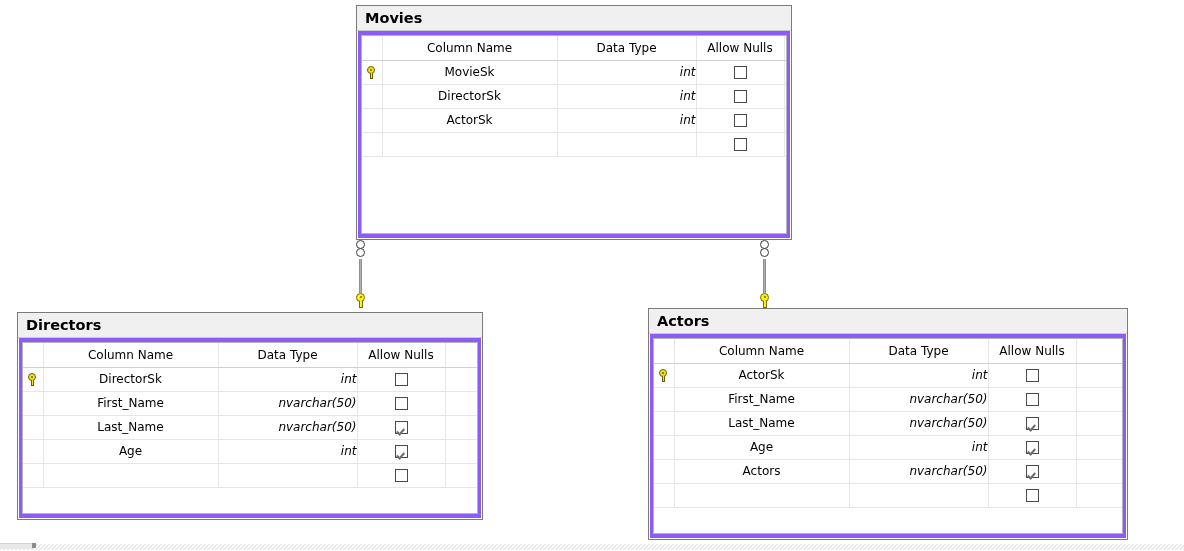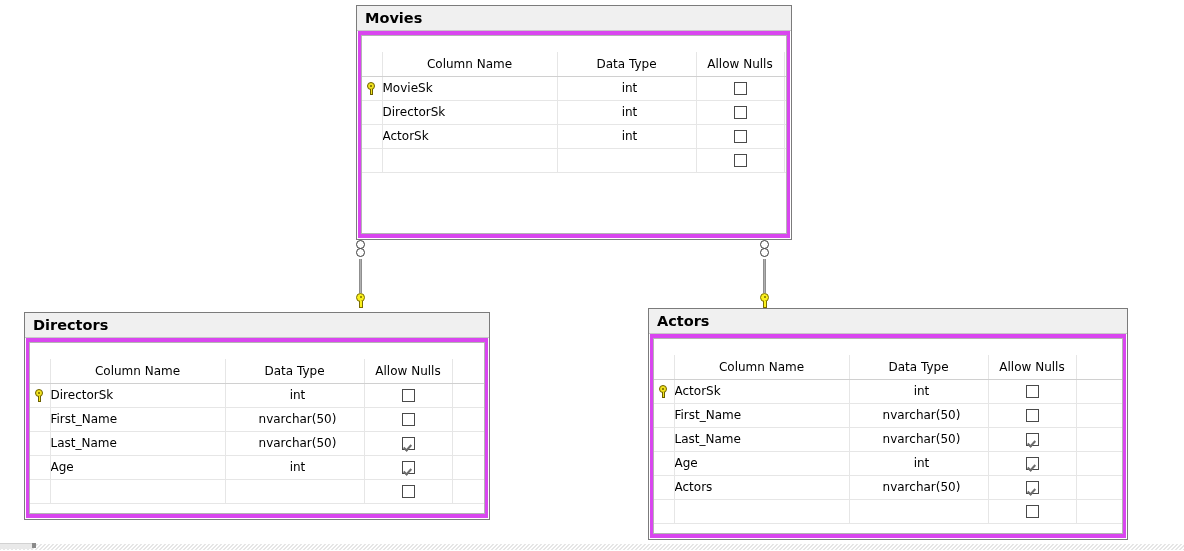--- a/index.html
+++ b/index.html
@@ -14,21 +14,21 @@
     overflow: hidden;
     font-family: "DejaVu Sans", "Liberation Sans", sans-serif;
     font-size: 12px;
     color: #000000;
     -webkit-font-smoothing: none;
   }
 
   
   .entity {
     position: absolute;
-    background: #d946ef;
+    background: #8b5cf6;
     border: 1px solid #7b7b7b;
     box-sizing: border-box;
     box-shadow: 0 0 0 1px #ffffff inset;
   }
   .entity-title {
     height: 25px;
     line-height: 25px;
     padding: 0 0 0 8px;
     background: #f0f0f0;
     font-weight: bold;
@@ -48,21 +48,20 @@
     border: 1px solid #b4b4b4;
     background: #ffffff;
     box-sizing: border-box;
     overflow: hidden;
   }
   table.grid {
     border-collapse: collapse;
     table-layout: fixed;
     width: 100%;
     background: #ffffff;
-    margin-top: 16px;
   }
   table.grid th,
   table.grid td {
     border-right: 1px solid #e6e6e6;
     border-bottom: 1px solid #e6e6e6;
     height: 24px;
     padding: 0;
     font-weight: normal;
     font-size: 12px;
     box-sizing: border-box;
@@ -75,22 +74,22 @@
     color: #000000;
     background: #ffffff;
     border-bottom: 1px solid #d0d0d0;
   }
   table.grid th.c-key,
   table.grid td.c-key {
     width: 20px;
     text-align: center;
     background: #ffffff;
   }
-  table.grid td.c-name { padding-left: 0; text-align: left; }
-  table.grid td.c-type { padding-left: 6px; text-align: center; }
+  table.grid td.c-name { padding-left: 0; text-align: center; }
+  table.grid td.c-type { padding-left: 6px; text-align: right; font-style: italic; }
   table.grid th.c-null,
   table.grid td.c-null { text-align: center; }
   table.grid th.c-pad,
   table.grid td.c-pad { border-right: none; }
   table.grid tr.filler td {
     border-bottom: none;
     border-right: none;
     height: 26px;
   }
 
@@ -332,21 +331,21 @@
       <i class="b"></i>
   </span>
   <span class="line" style="top:19px; height:34px;"></span>
   <span class="one" style="top:52px;">
     <span class="head"></span>
       <span class="dot"></span>
       <span class="stem"></span>
   </span>
 </div>
 
-<div class="entity" style="left:24px; top:312px; width:466px; height:208px;">
+<div class="entity" style="left:17px; top:312px; width:466px; height:208px;">
   <div class="entity-title">Directors</div>
   <div class="grid-wrap">
     <table class="grid">
       <colgroup>
         <col style="width:20px">
           <col style="width:175px">
           <col style="width:139px">
           <col style="width:88px">
           <col>
       </colgroup>

